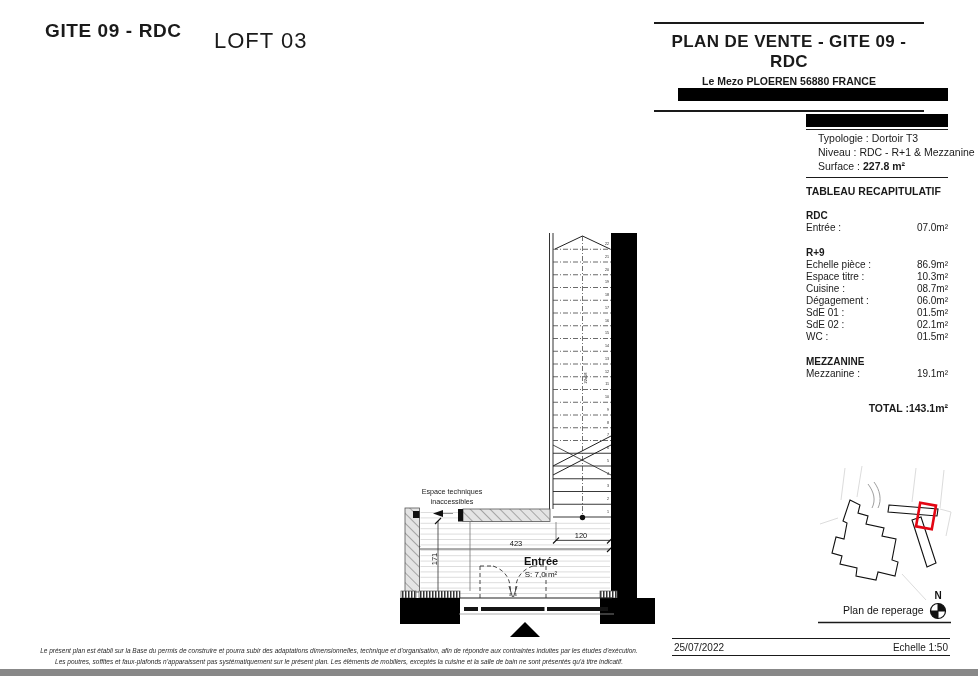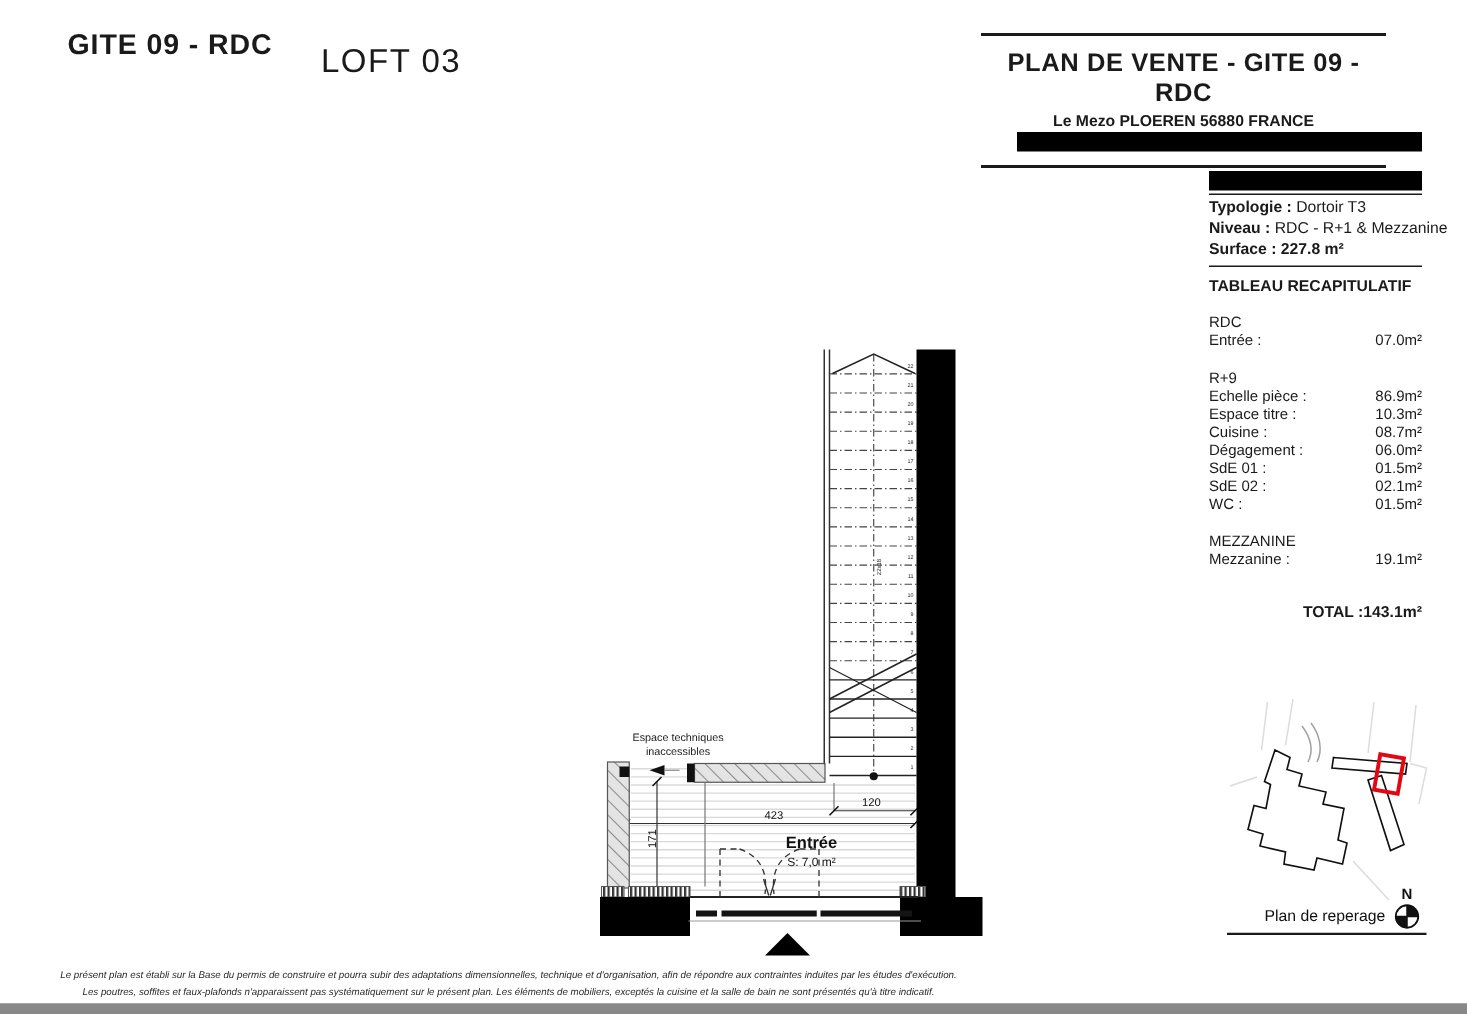--- a/index.html
+++ b/index.html
@@ -16,24 +16,24 @@
   .rule{border:0;border-top:2px solid #1a1a1a;margin:0;}
   .rule-thin{border:0;border-top:1.5px solid #1a1a1a;margin:0;}
   .r-title{text-align:center;font-size:17px;font-weight:700;letter-spacing:.4px;margin-top:8px;}
   .r-sub{text-align:center;font-size:10.5px;font-weight:700;margin-top:3px;margin-bottom:23px;}
   .redact1{left:678px;top:88px;width:270px;height:13px;background:#000;}
   .redact2{left:806px;top:114px;width:142px;height:13px;background:#000;}
 
   
   .r-info{left:806px;top:129px;width:142px;font-size:10.5px;}
   .info-row{margin-top:1.5px;line-height:12.5px;white-space:nowrap;}
-  .info-row b{font-weight:700;}
+  .info-row b{font-weight:400;margin-left:12px;}
   .recap-head{font-weight:700;font-size:10.5px;margin:7px 0 0 0;}
   .recap{font-size:10px;}
-  .sec-head{font-weight:400;margin-top:13px;line-height:12px;}
+  .sec-head{font-weight:700;margin-top:13px;line-height:12px;}
   .row{display:flex;justify-content:space-between;line-height:12px;}
   .total-row{display:flex;justify-content:flex-end;font-weight:700;margin-top:22px;line-height:12px;}
 
   
   .plan-svg{left:395px;top:224px;}
   .tread-solid{stroke:#222;stroke-width:.9;}
   .tread-dash{stroke:#444;stroke-width:.8;stroke-dasharray:5 2 1 2;}
   .step-num{font-size:3.6px;fill:#222;text-anchor:end;}
   .centerline{stroke:#333;stroke-width:.7;stroke-dasharray:5 2 1 2;fill:none;}
   .dim{stroke:#333;stroke-width:.8;}
@@ -317,19 +317,27 @@
       <circle cx="938" cy="611" r="7.5" fill="none" stroke="#111" stroke-width="1.2"></circle>
       <line x1="938" y1="603.5" x2="938" y2="618.5" stroke="#111" stroke-width="1"></line>
       <line x1="930.5" y1="611" x2="945.5" y2="611" stroke="#111" stroke-width="1"></line>
       <path d="M 938,611 L 938,603.5 A 7.5,7.5 0 0 1 945.5,611 Z" fill="#111"></path>
       <path d="M 938,611 L 938,618.5 A 7.5,7.5 0 0 1 930.5,611 Z" fill="#111"></path>
     </g>
     <text class="map-caption" x="843" y="614">Plan de reperage</text>
     <line x1="818" y1="622.5" x2="951" y2="622.5" stroke="#1a1a1a" stroke-width="1.5"></line>
   </svg>
 
+  <div class="abs f-right">
+    <hr class="rule-thin">
+    <div class="f-row">
+      <span>25/07/2022</span>
+      <span>Echelle 1:50</span>
+    </div>
+    <hr class="rule-thin">
+  </div>
 
   <div class="abs disclaimer">
     <div>Le présent plan est établi sur la Base du permis de construire et pourra subir des adaptations dimensionnelles, technique et d'organisation, afin de répondre aux contraintes induites par les études d'exécution.</div>
     <div>Les poutres, soffites et faux-plafonds n'apparaissent pas systématiquement sur le présent plan. Les éléments de mobiliers, exceptés la cuisine et la salle de bain ne sont présentés qu'à titre indicatif.</div>
   </div>
 
 </div>
 
 </body></html>

